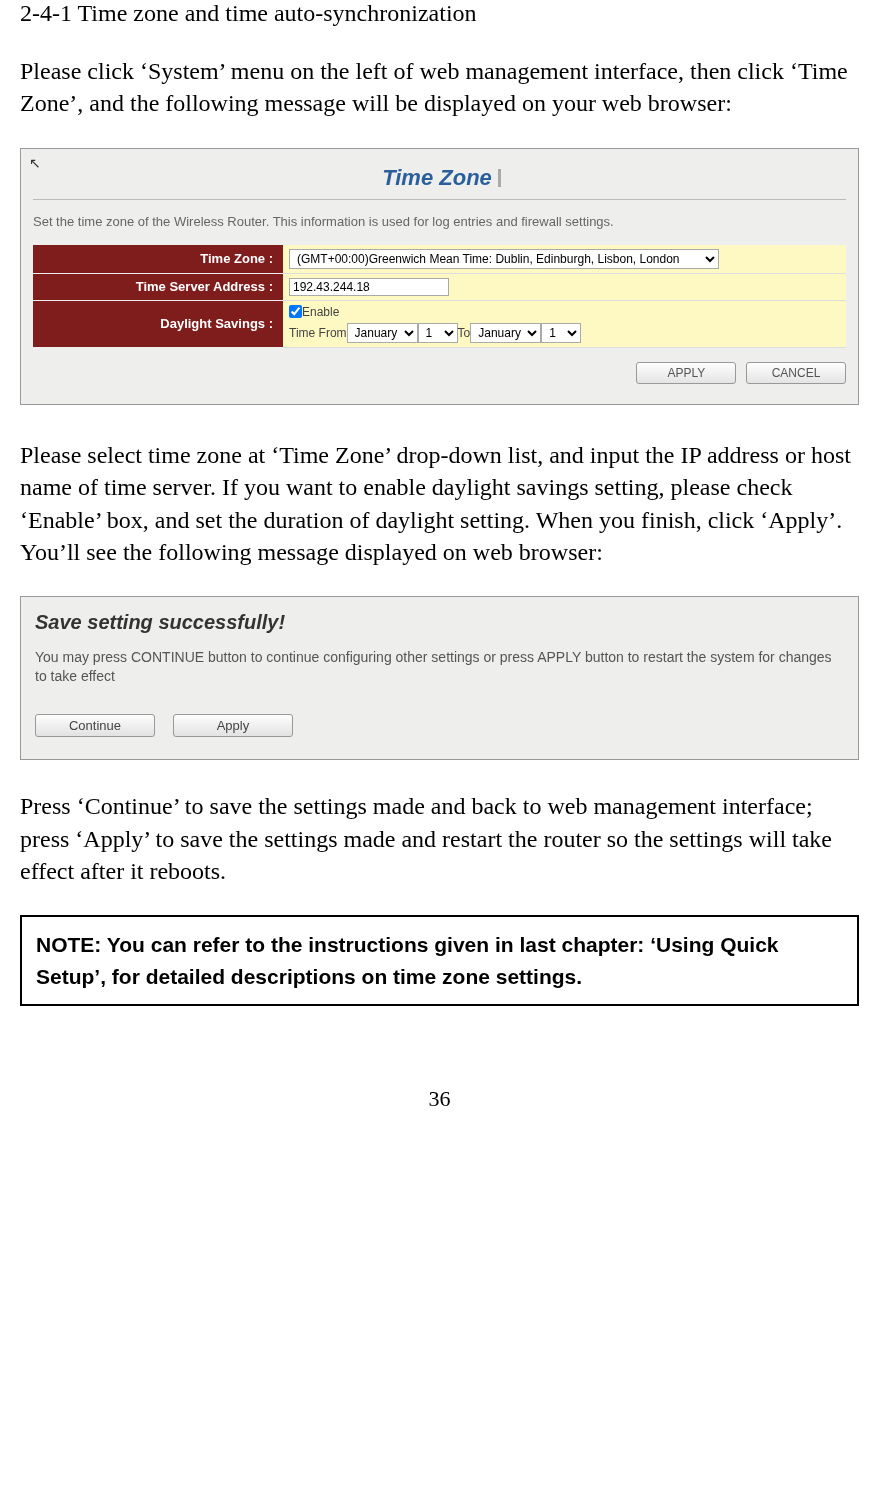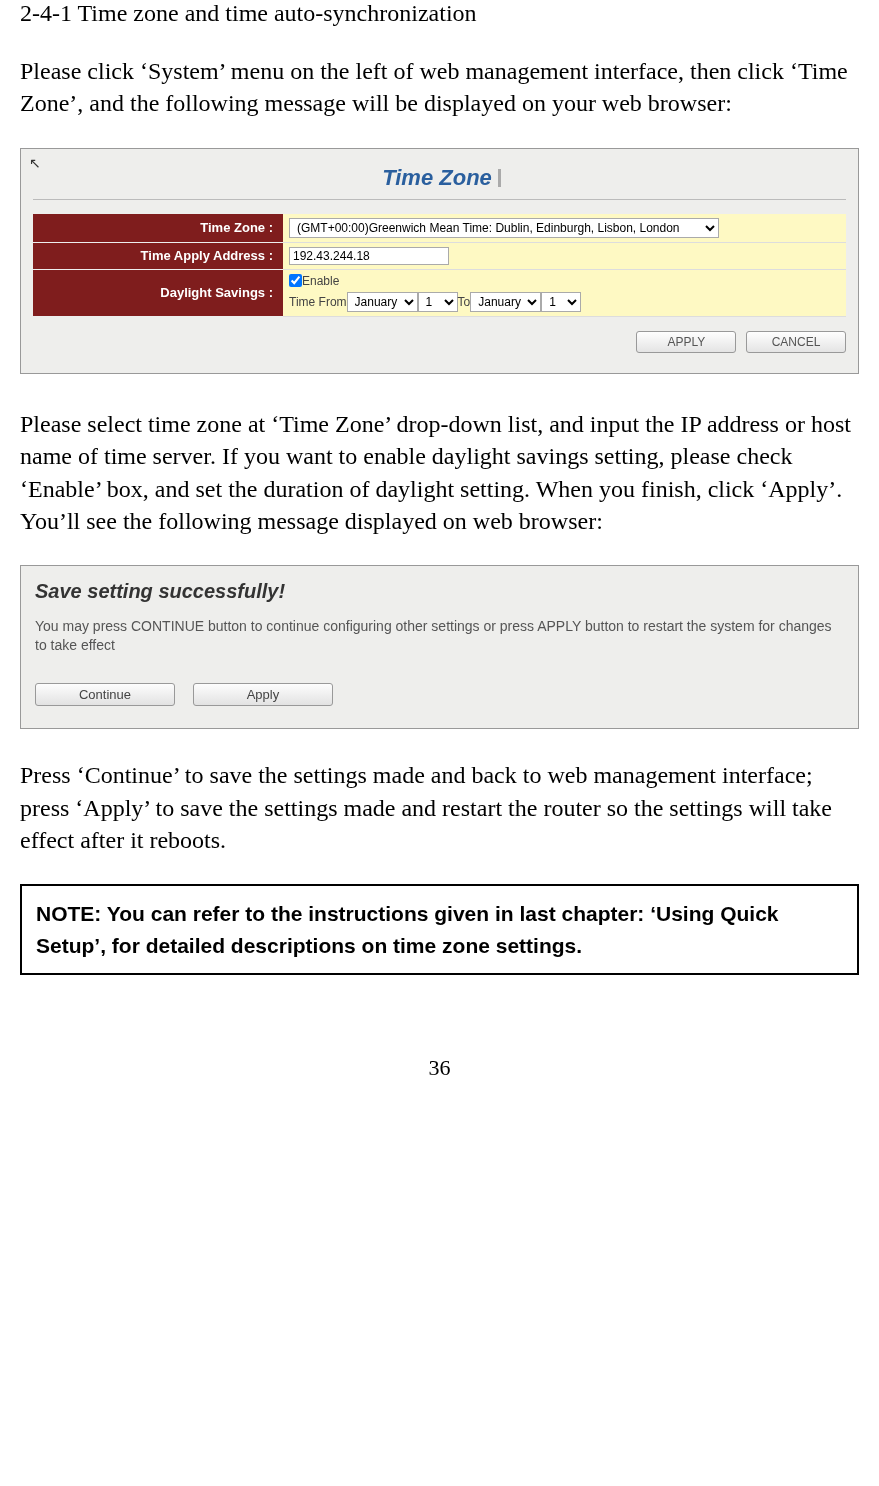--- a/index.html
+++ b/index.html
@@ -102,21 +102,21 @@
     font-weight: bold;
     font-style: italic;
     color: #333;
     margin-bottom: 14px;
   }
   .save-desc { margin-bottom: 28px; line-height: 1.35; }
   .btn2 {
     font-family: Arial, sans-serif;
     font-size: 13px;
     padding: 3px 0;
-    width: 140px;
+    width: 120px;
     border: 1px solid #999;
     border-radius: 3px;
     background: linear-gradient(#fdfdfd,#e2e2e2);
     color: #444;
     text-align: center;
     display: inline-block;
     margin-right: 14px;
   }
   .note-box {
     border: 2px solid #000;
@@ -139,32 +139,33 @@
 <p class="section-title">2-4-1 Time zone and time auto-synchronization</p>
 
 <p class="para">Please click ‘System’ menu on the left of web management interface, then click ‘Time Zone’, and the following message will be displayed on your web browser:</p>
 
 <div class="screenshot1">
   <span class="cursor">↖</span>
   <div class="tz-title">
     <span>Time Zone</span>
     <span class="bar"></span>
   </div>
+  <div class="tz-desc">Set the time zone of the Wireless Router. This information is used for log entries and firewall settings.</div>
   <table class="form-table">
     <tbody>
         <tr>
       <td class="label">Time Zone :</td>
       <td class="field">
         <select class="sel" style="width:430px">
           <option>(GMT+00:00)Greenwich Mean Time: Dublin, Edinburgh, Lisbon, London</option>
         </select>
       </td>
     </tr>
     <tr>
-      <td class="label">Time Apply Address :</td>
+      <td class="label">Time Server Address :</td>
       <td class="field">
         <input class="txt" type="text" value="192.43.244.18" style="">
       </td>
     </tr>
     <tr>
       <td class="label">Daylight Savings :</td>
       <td class="field">
         <div class="ds-row">
           <input type="checkbox" checked="" style="">
           <span>Enable</span>

